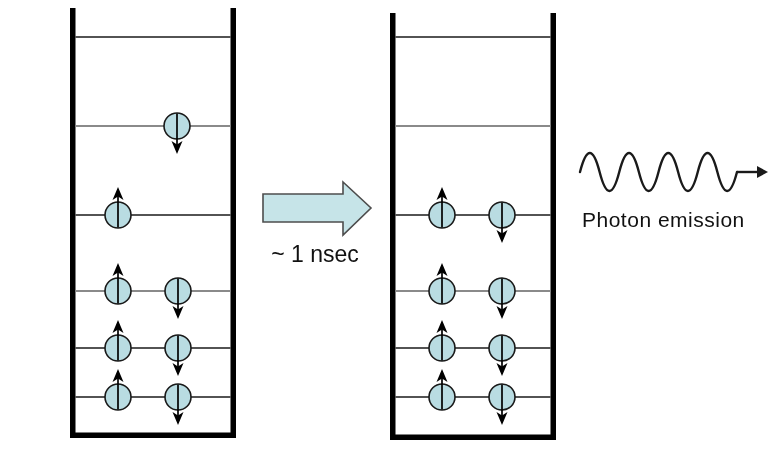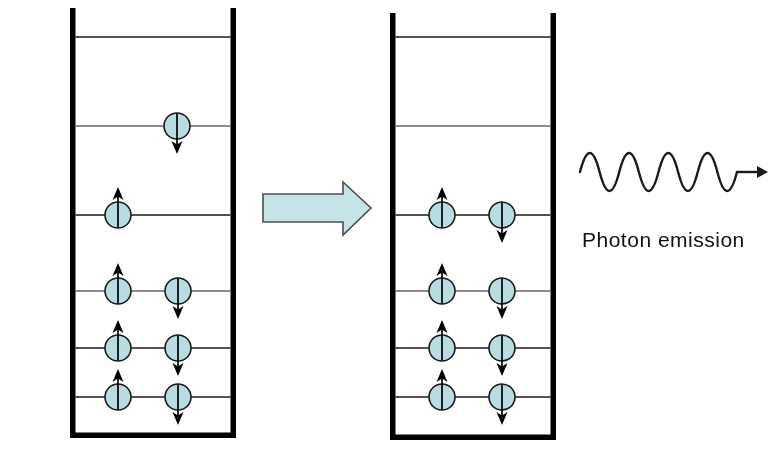--- a/index.html
+++ b/index.html
@@ -23,21 +23,20 @@
     width: 124px;
     text-align: center;
     font-size: 23px;
   }
   .photon-label {
     left: 582px;
     top: 208px;
     width: 198px;
     font-size: 21px;
     letter-spacing: 0.5px;
-    margin-top: 20px;
   }
 </style>
 </head>
 <body>
 
 <div class="stage">
   <svg width="780" height="451" viewBox="0 0 780 451">
     <g>
         <line x1="72.75" y1="8" x2="72.75" y2="438" stroke="#000000" stroke-width="5.5"></line>
         <line x1="233.25" y1="8" x2="233.25" y2="438" stroke="#000000" stroke-width="5.5"></line>
@@ -143,15 +142,16 @@
     <g id="block-arrow-group">
         <polygon points="263,194 343,194 343,182 371,208 343,235 343,222 263,222" fill="#c6e4e8" stroke="#4d4d4d" stroke-width="1.6" stroke-linejoin="miter"></polygon>
       </g>
     <g id="wave-group">
         <path d="M 580 172 Q 589.8125 134 599.625 172 T 619.25 172 T 638.875 172 T 658.5 172 T 678.125 172 T 697.75 172 T 717.375 172 T 737 172" fill="none" stroke="#1a1a1a" stroke-width="2.4" stroke-linecap="round"></path>
         <line x1="737" y1="172" x2="759" y2="172" stroke="#1a1a1a" stroke-width="2.4"></line>
         <polygon points="768,172 757,166 757,178" fill="#1a1a1a"></polygon>
       </g>
   </svg>
 
+  <div class="label transition-label">~ 1 nsec</div>
 
   <div class="label photon-label">Photon emission</div>
 </div>
 
 </body></html>

